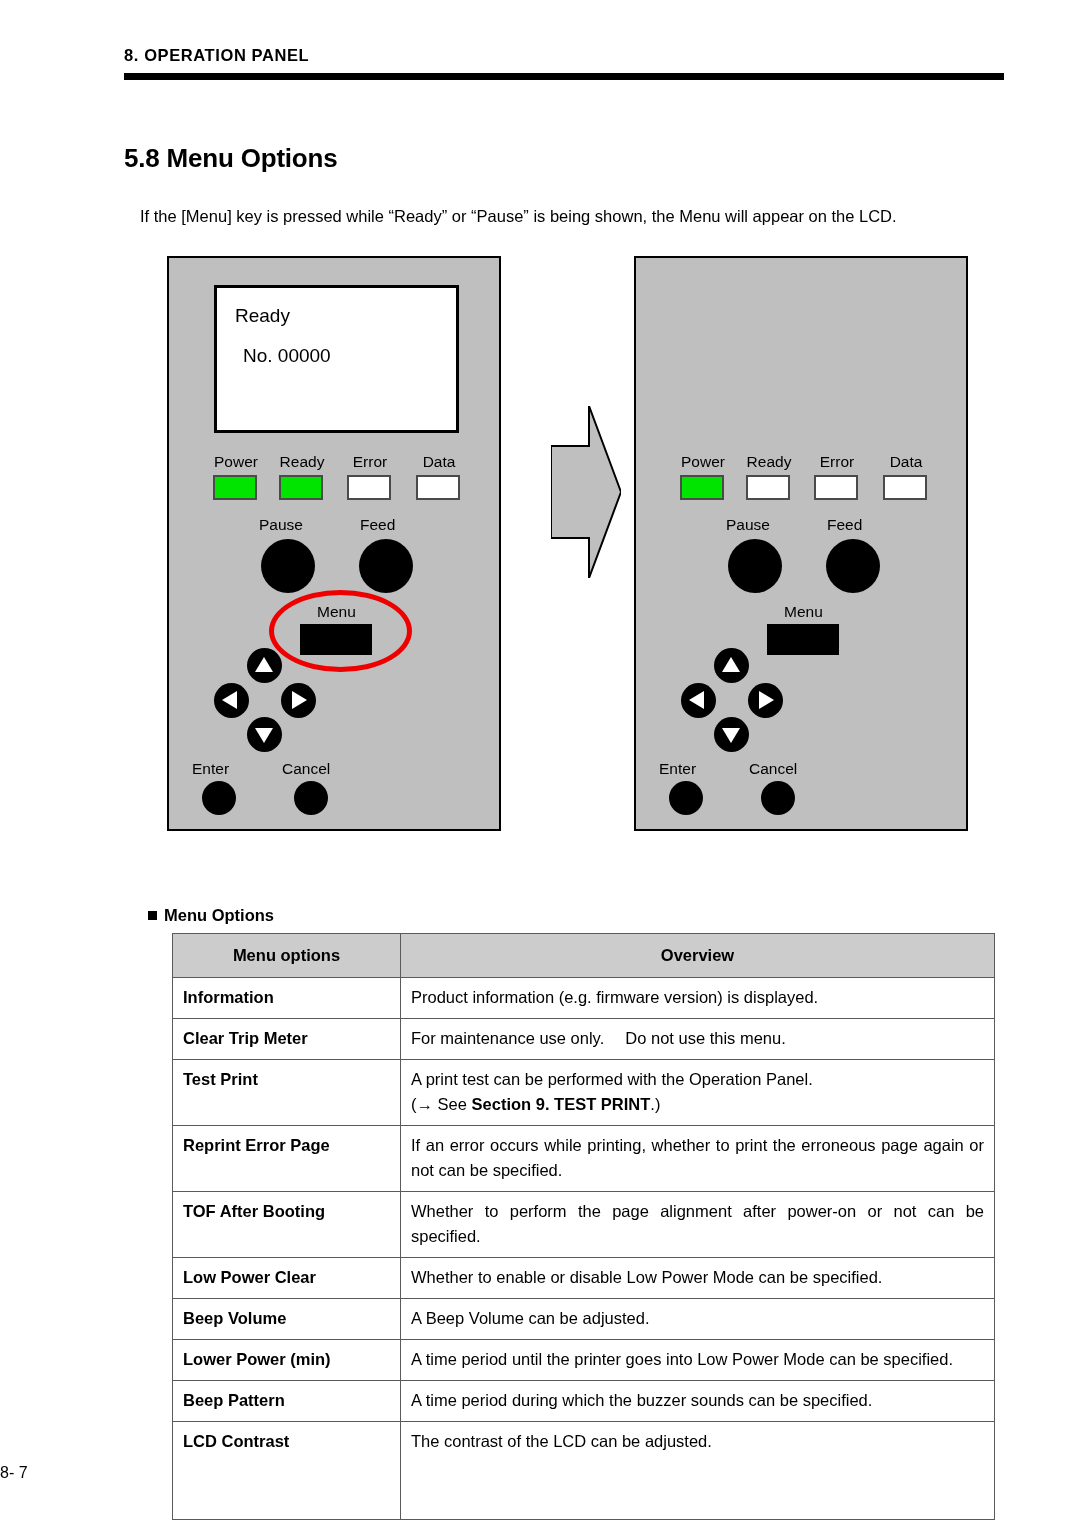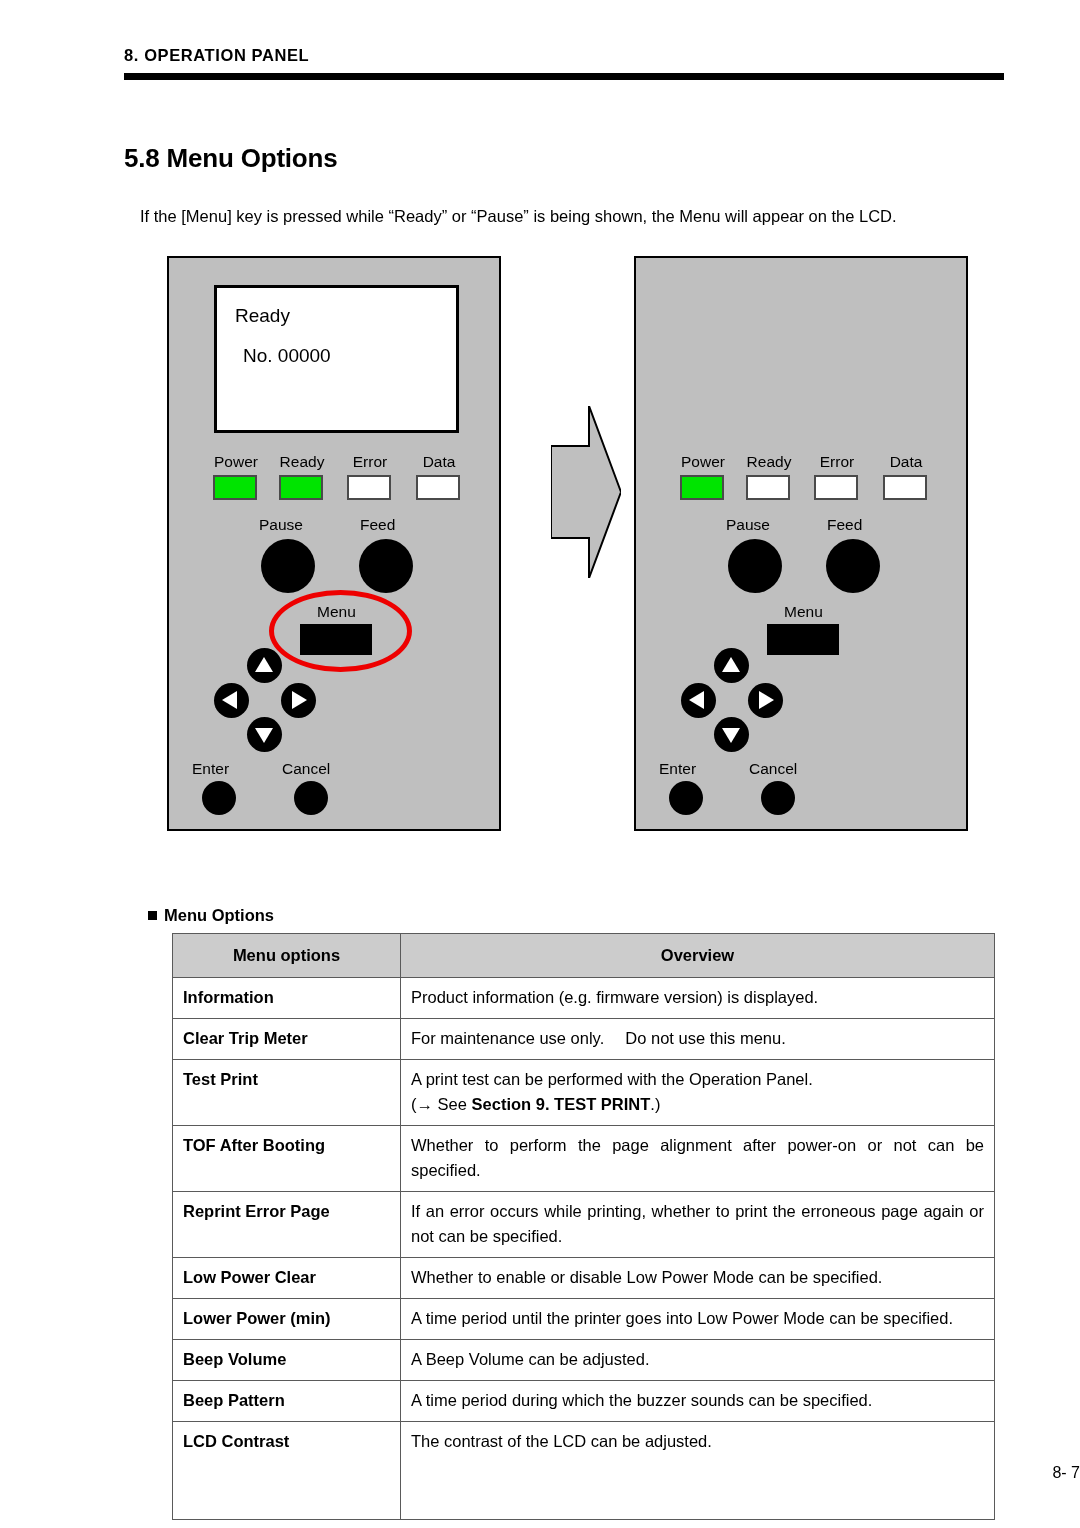--- a/index.html
+++ b/index.html
@@ -287,21 +287,21 @@
   #menu-options-table tr.tall-row td { height: 82px; }
   .ref-line { display: block; }
   .ref-bold { font-weight: bold; }
 
   
   #page-footer {
     position: absolute;
     left: 0;
     top: 1464px;
     width: 1080px;
-    text-align: right;
+    text-align: left;
     font-size: 16px;
   }
 </style>
 </head>
 <body>
 
 <div id="page-header">8. OPERATION PANEL</div>
 <div id="header-rule"></div>
 
 <div id="section-title">5.8 Menu Options</div>
@@ -430,38 +430,38 @@
       <td class="cell-overview">For maintenance use only.　 Do not use this menu.</td>
     </tr>
     <tr>
       <td class="cell-option">Test Print</td>
       <td class="cell-overview">
         <span class="ref-line">A print test can be performed with the Operation Panel.</span>
         <span class="ref-line"><span>(→ See </span><span class="ref-bold">Section 9. TEST PRINT</span><span>.)</span></span>
       </td>
     </tr>
     <tr>
+      <td class="cell-option">Reprint Error Page</td>
+      <td class="cell-overview">If an error occurs while printing, whether to print the erroneous page again or not can be specified.</td>
+    </tr>
+    <tr>
       <td class="cell-option">TOF After Booting</td>
       <td class="cell-overview">Whether to perform the page alignment after power-on or not can be specified.</td>
     </tr>
     <tr>
-      <td class="cell-option">Reprint Error Page</td>
-      <td class="cell-overview">If an error occurs while printing, whether to print the erroneous page again or not can be specified.</td>
-    </tr>
-    <tr>
       <td class="cell-option">Low Power Clear</td>
       <td class="cell-overview">Whether to enable or disable Low Power Mode can be specified.</td>
     </tr>
     <tr>
+      <td class="cell-option">Beep Volume</td>
+      <td class="cell-overview">A Beep Volume can be adjusted.</td>
+    </tr>
+    <tr>
       <td class="cell-option">Lower Power (min)</td>
       <td class="cell-overview">A time period until the printer goes into Low Power Mode can be specified.</td>
-    </tr>
-    <tr>
-      <td class="cell-option">Beep Volume</td>
-      <td class="cell-overview">A Beep Volume can be adjusted.</td>
     </tr>
     <tr>
       <td class="cell-option">Beep Pattern</td>
       <td class="cell-overview">A time period during which the buzzer sounds can be specified.</td>
     </tr>
     <tr class="tall-row">
       <td class="cell-option">LCD Contrast</td>
       <td class="cell-overview">The contrast of the LCD can be adjusted.</td>
     </tr>
   </tbody>

